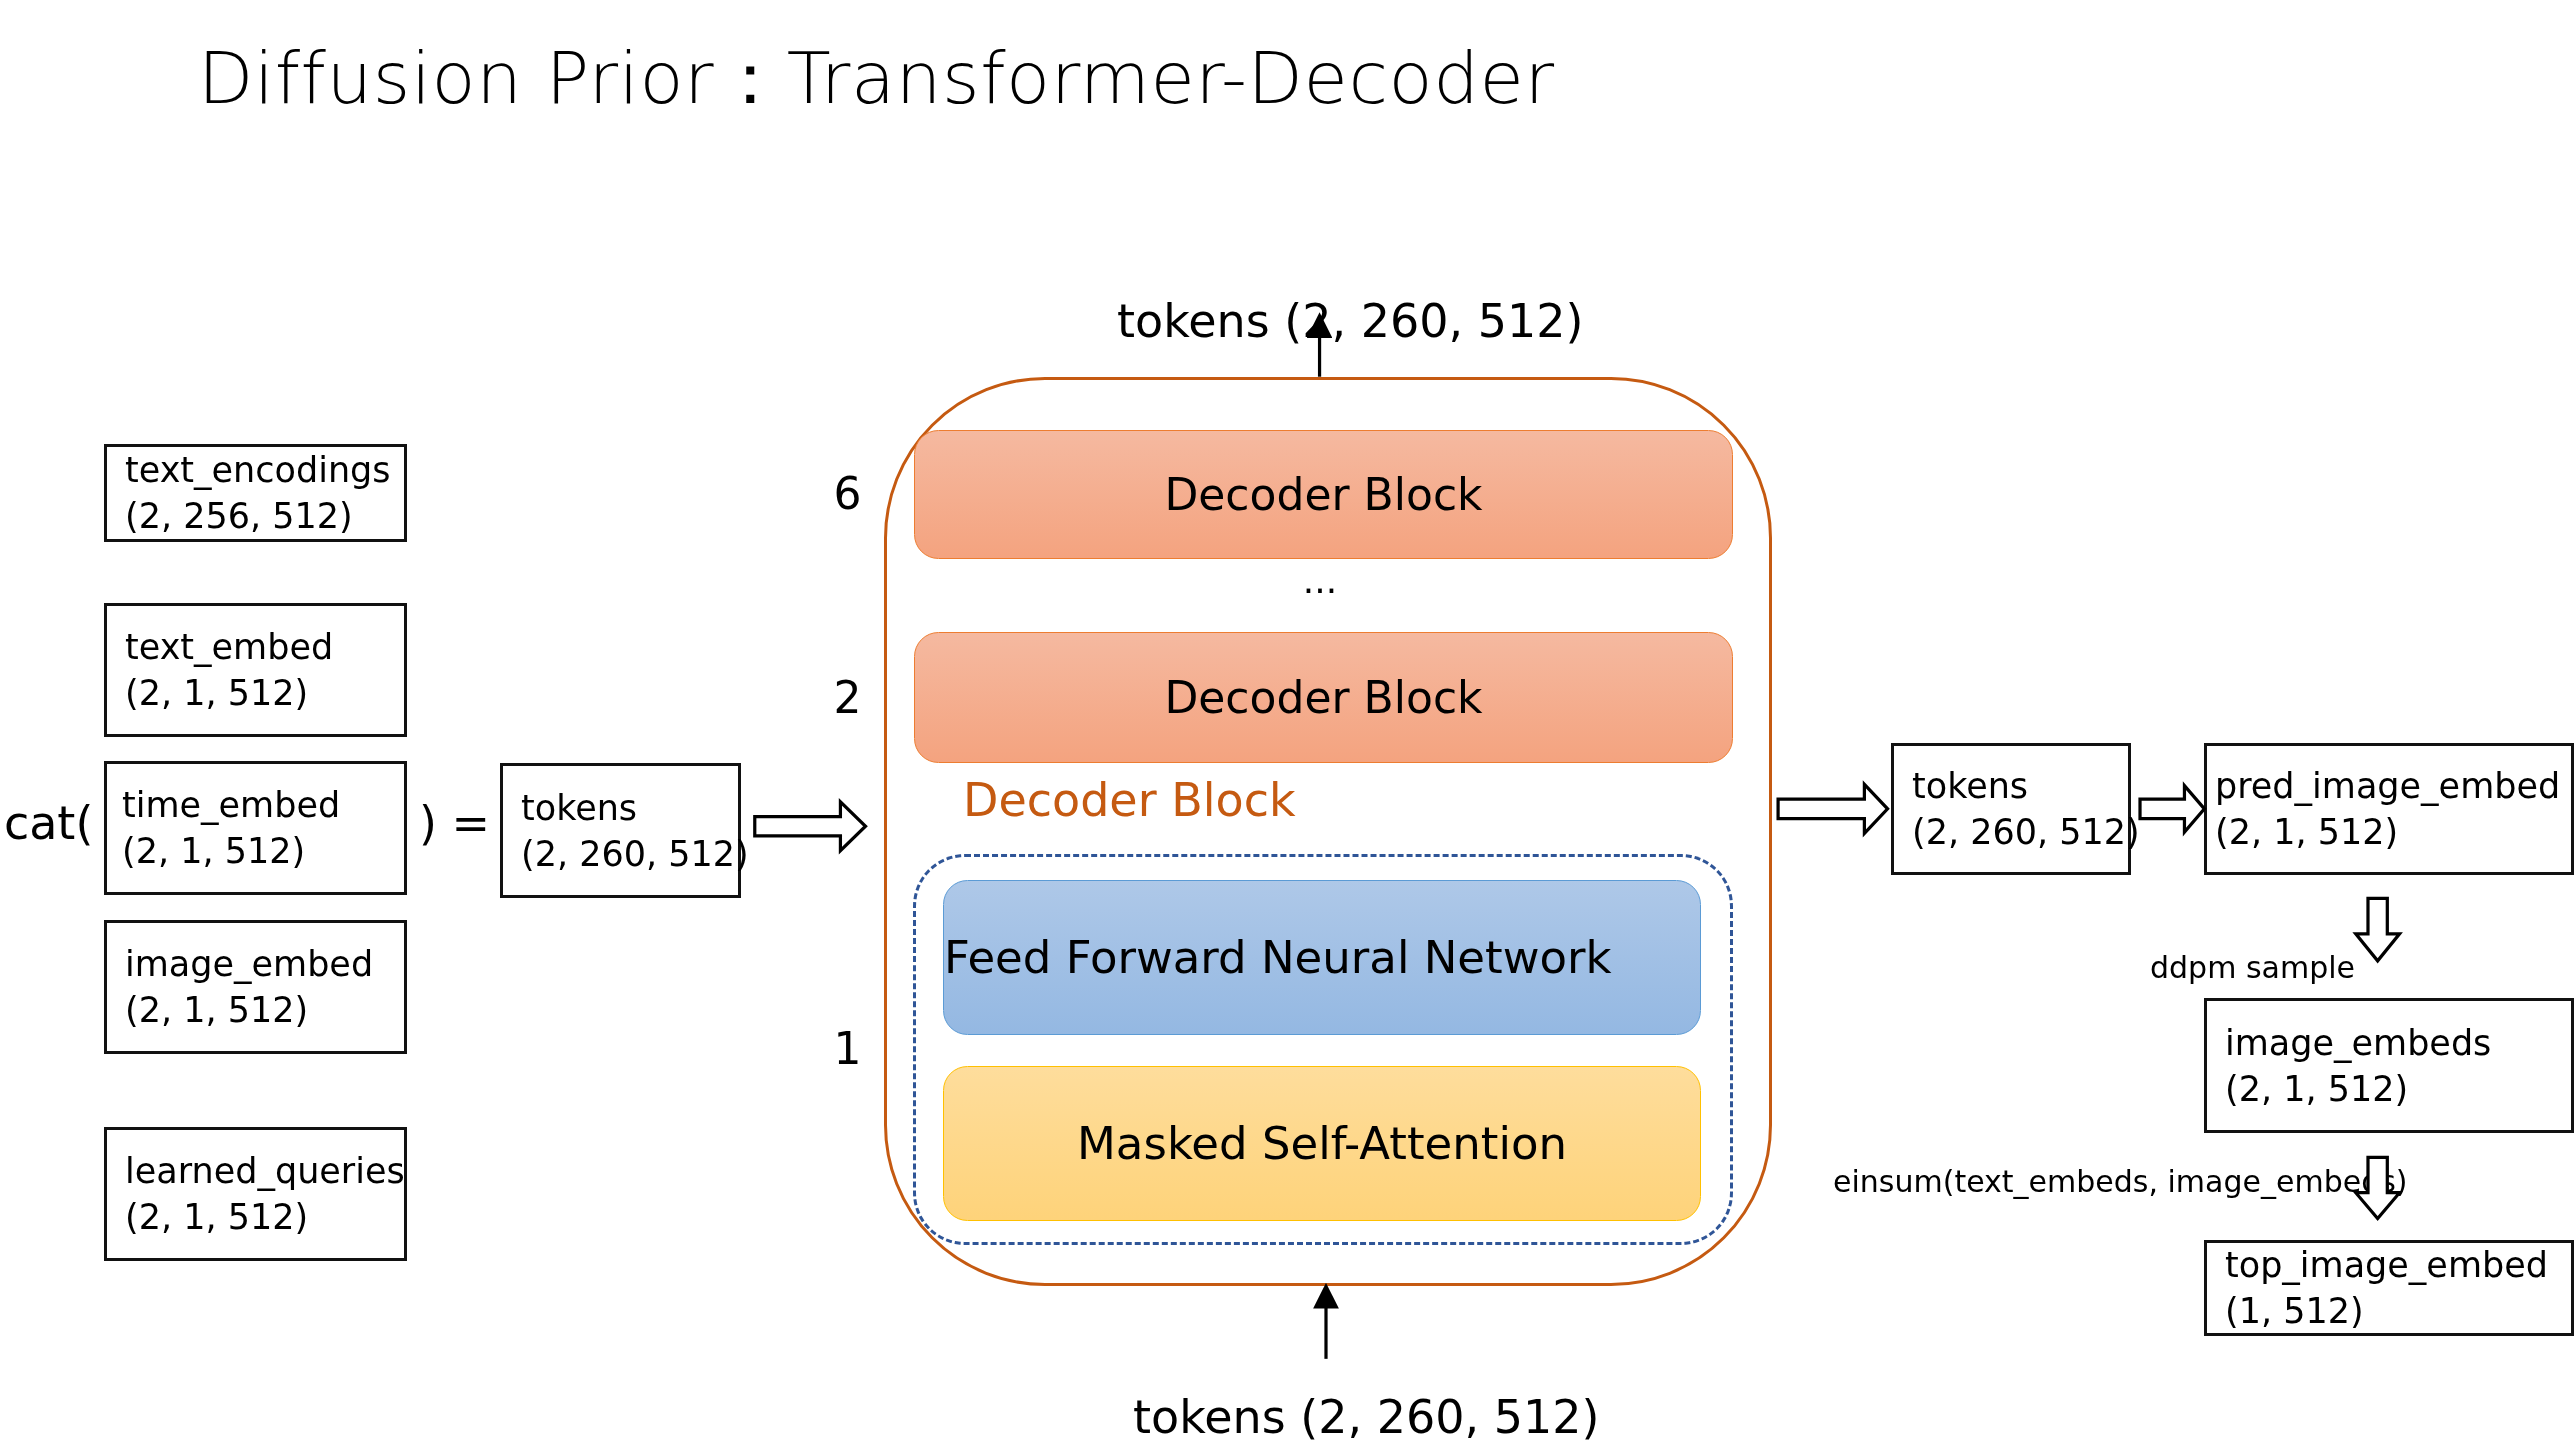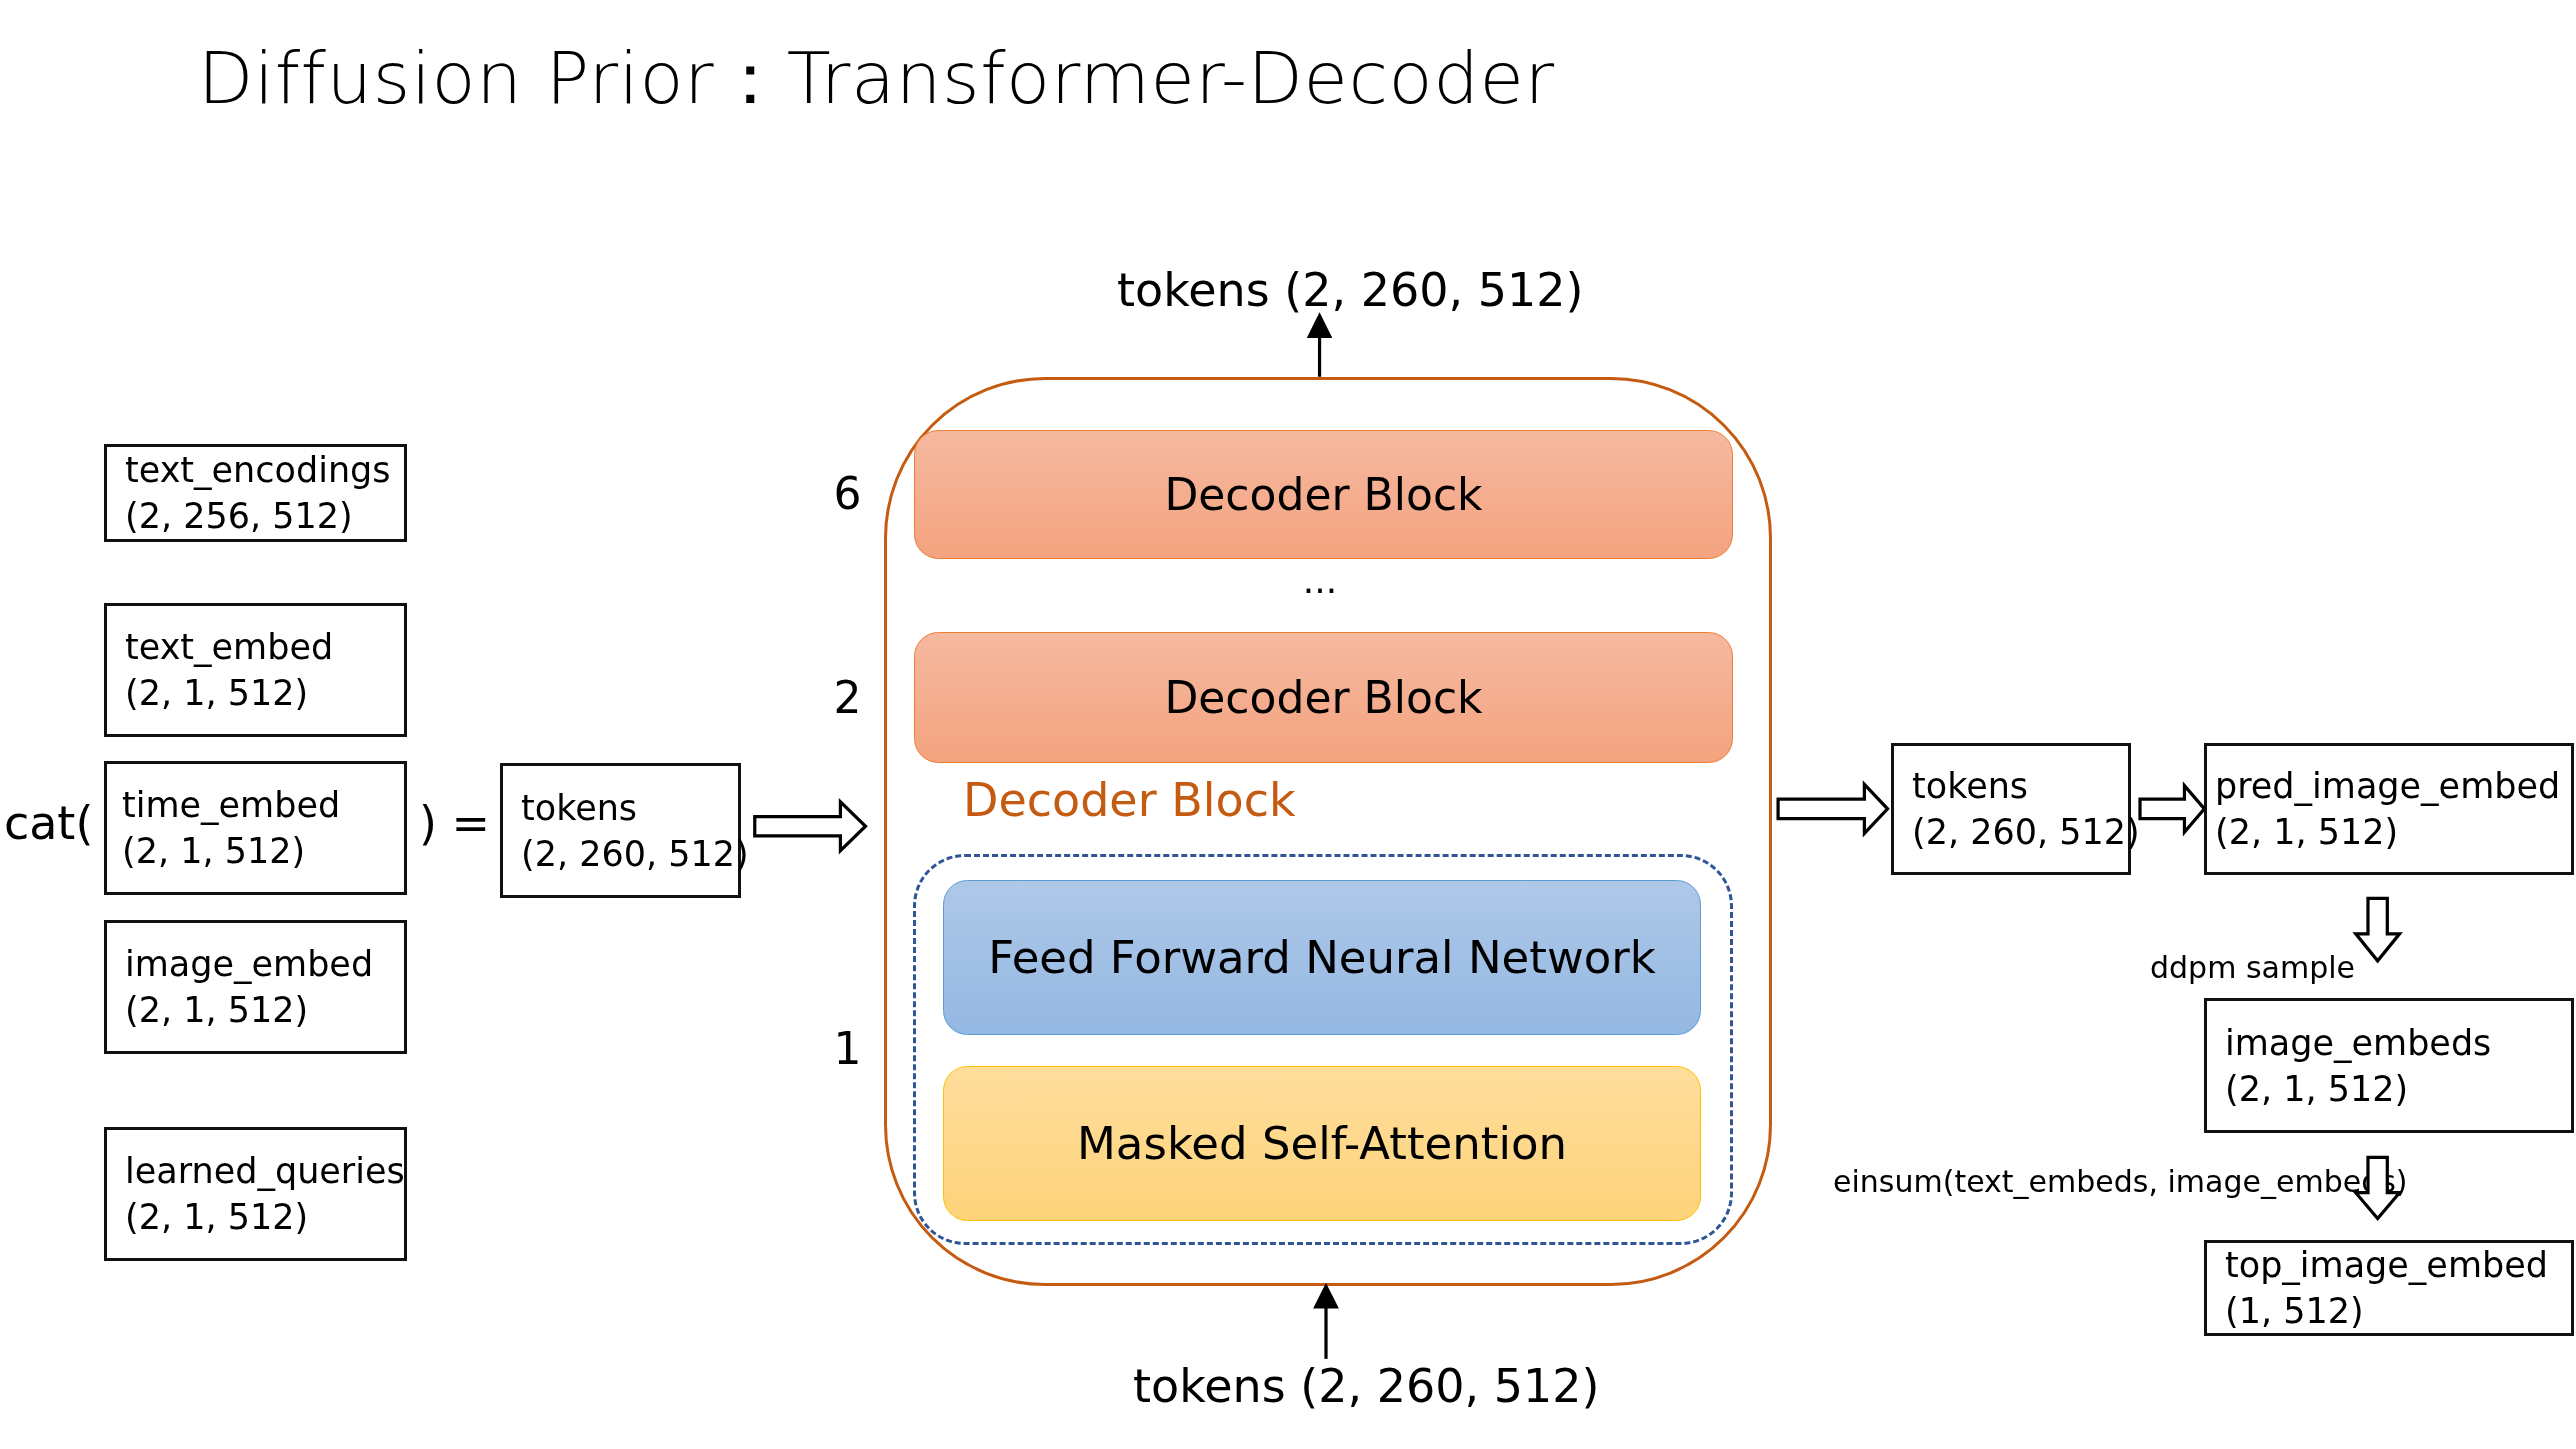--- a/index.html
+++ b/index.html
@@ -16,26 +16,26 @@
   .dec { position:absolute; left:914px; width:819px; height:129px; box-sizing:border-box;
          border:1.9px solid #ed7d31; border-radius:24.5px;
          background:linear-gradient(#f5b9a0, #f4a37f);
          display:flex; align-items:center; justify-content:center; font-size:44px; }
   .dots { position:absolute; left:1288px; top:560px; width:64px; text-align:center; font-size:36px; }
   .orange-label { position:absolute; left:963px; top:773px; font-size:46px; color:#c55a11; white-space:nowrap; }
   .dashed { position:absolute; left:913px; top:854px; width:820px; height:391px;
             border:3.2px dashed #2f5597; border-radius:52px; box-sizing:border-box; }
   .ffn { position:absolute; left:943px; top:880px; width:758px; height:155px; box-sizing:border-box;
          border:1.9px solid #5b9bd5; border-radius:24.5px; background:linear-gradient(#aec8e8, #94b8e2);
-         display:flex; align-items:center; justify-content:center; font-size:45px; }
+         display:flex; align-items:center; font-size:45px; }
   .msa { position:absolute; left:943px; top:1066px; width:758px; height:155px; box-sizing:border-box;
          border:1.9px solid #ffc000; border-radius:24.5px; background:linear-gradient(#fedd9c, #fed37a);
          display:flex; align-items:center; justify-content:center; font-size:45px; }
   .num { position:absolute; left:828px; width:39px; text-align:center; font-size:44px; }
-  .tok-label { position:absolute; font-size:46px; white-space:nowrap; }
+  .tok-label { position:absolute; font-size:46px; white-space:nowrap;margin-top:31px; }
   .small-label { position:absolute; font-size:30px; white-space:nowrap; }
   svg.overlay { position:absolute; left:0; top:0; }
 </style>
 </head>
 <body>
 
 <div class="abs title">Diffusion Prior：Transformer-Decoder</div>
 
 <div class="box" style="left:104px;top:444px;width:303px;height:98px;">
   <span>text_encodings</span>

